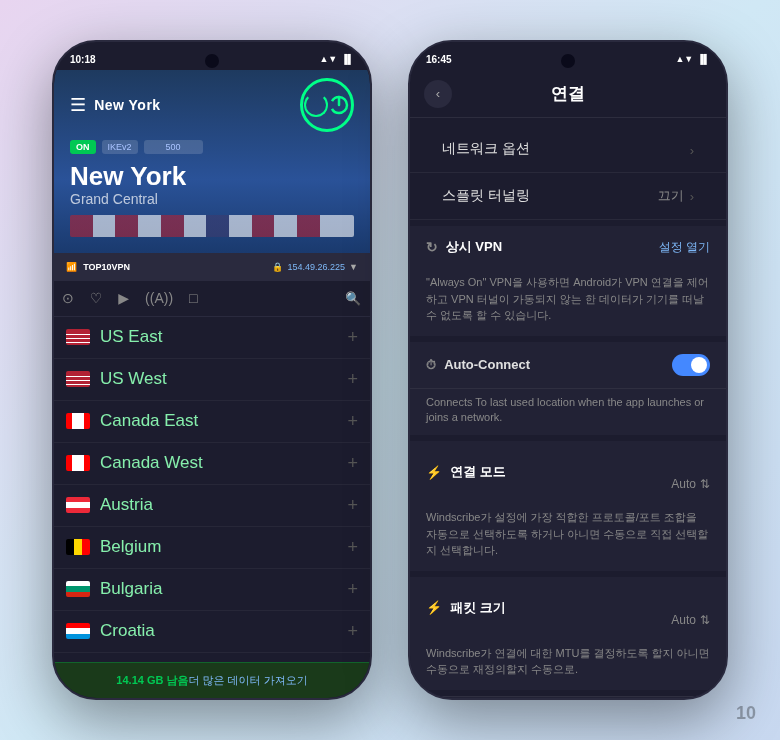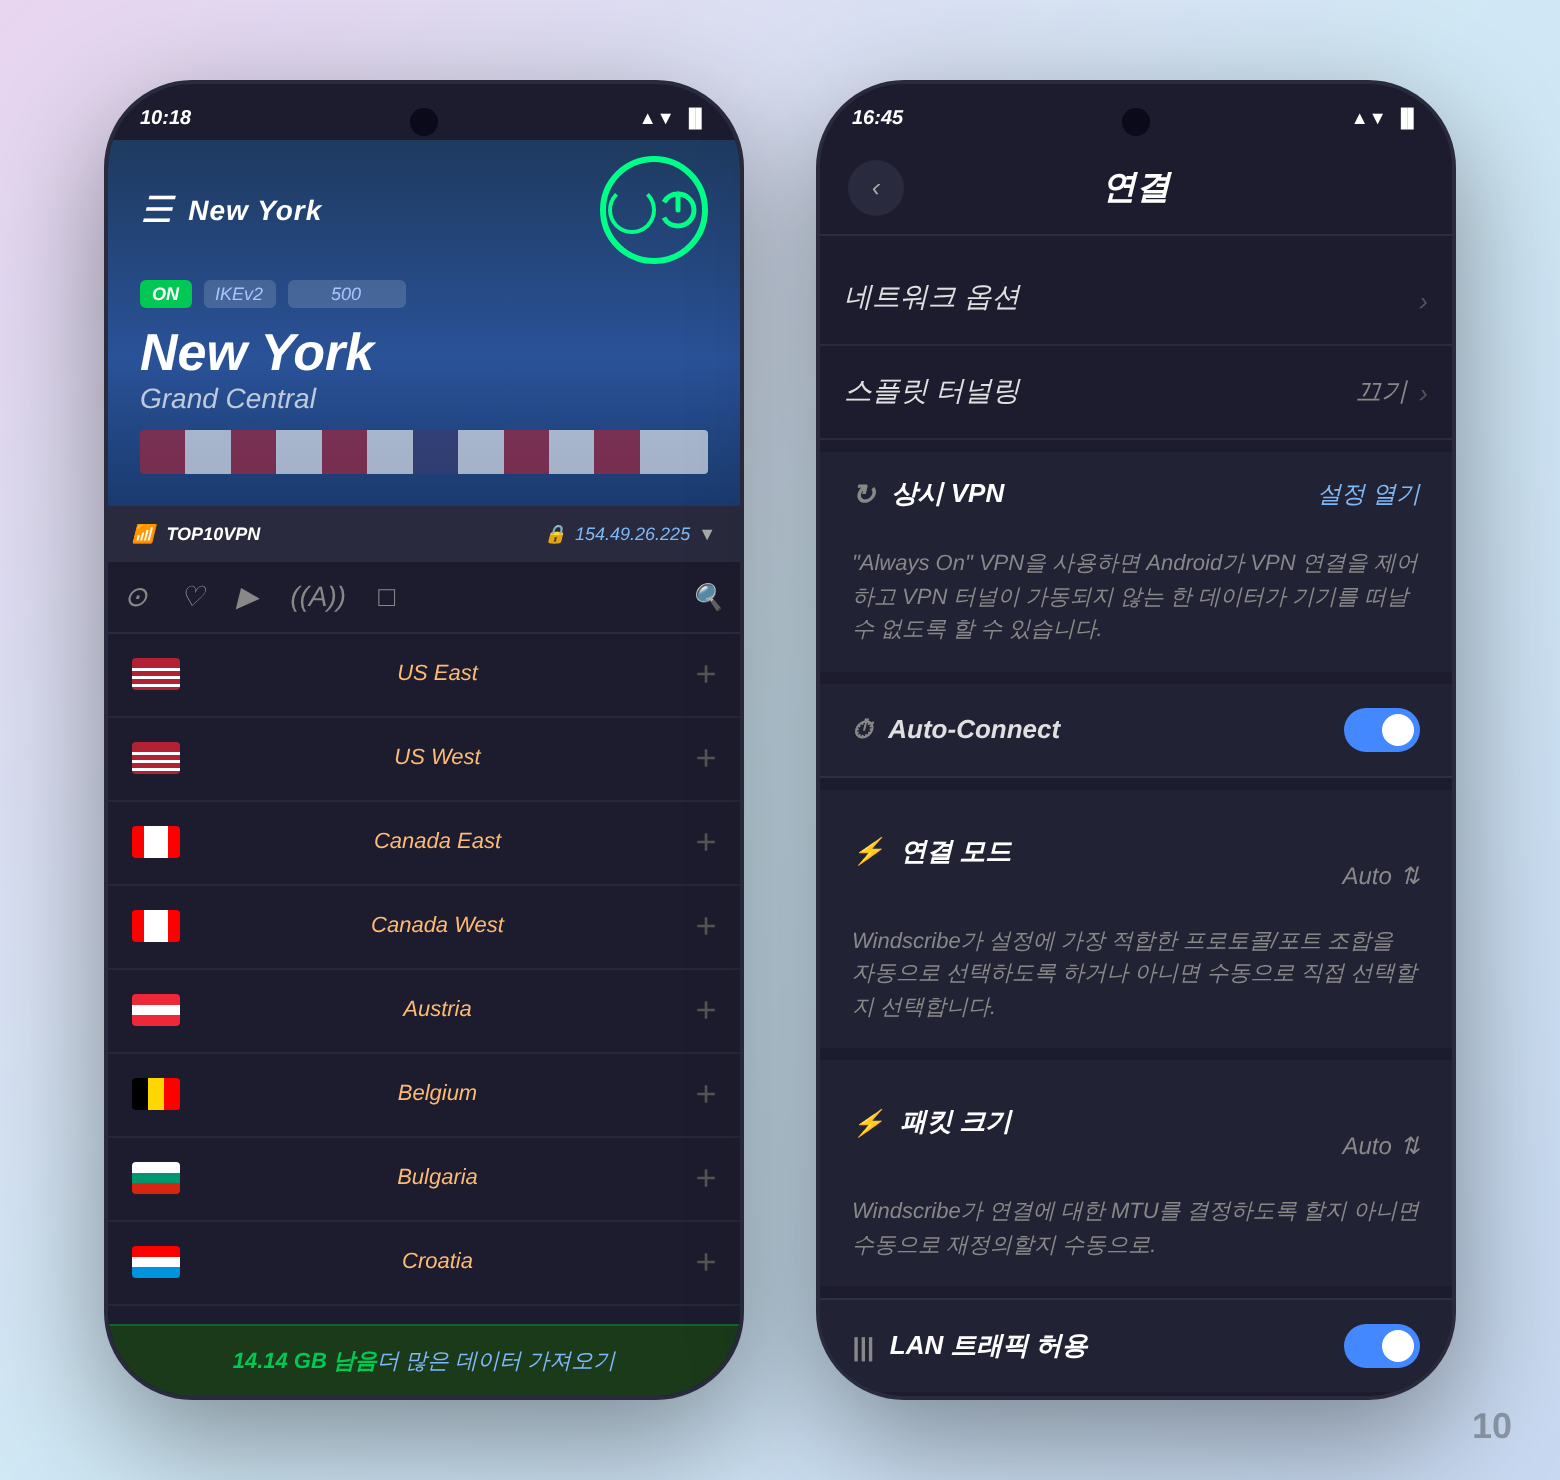--- a/index.html
+++ b/index.html
@@ -12,21 +12,20 @@
       justify-content: center;
       font-family: 'Segoe UI', Arial, sans-serif;
       position: relative;
       overflow: hidden;
     }
 
     .phones-container {
       display: flex;
       gap: 36px;
       align-items: center;
-      font-style: italic;
     }
 
     
     .phone {
       width: 320px;
       height: 660px;
       background: #1a1a2e;
       border-radius: 44px;
       position: relative;
       box-shadow: 0 20px 60px rgba(0,0,0,0.4), inset 0 0 0 1px rgba(255,255,255,0.1);
@@ -266,23 +265,22 @@
     }
     .flag-bg {
       background: linear-gradient(180deg, #fff 0%, #fff 33%, #00966E 33%, #00966E 66%, #D62612 66%);
     }
     .flag-hr {
       background: linear-gradient(180deg, #FF0000 0%, #FF0000 33%, #fff 33%, #fff 66%, #0093DD 66%);
     }
 
     .server-name {
       flex: 1;
-      color: #fdba74;
-      font-size: 11px;
-      text-align: center;
+      color: #86efac;
+      font-size: 17px;
     }
 
     .server-add {
       color: #555;
       font-size: 18px;
       cursor: pointer;
     }
 
     
     .bottom-bar {
@@ -360,21 +358,21 @@
     .settings-content {
       flex: 1;
       overflow: hidden;
       padding: 8px 0;
     }
 
     .settings-row {
       display: flex;
       align-items: flex-end;
       justify-content: space-between;
-      padding: 14px 12px;
+      padding: 14px 32px;
       border-bottom: 1px solid rgba(255,255,255,0.06);
       cursor: pointer;
     }
 
     .settings-row-label {
       font-size: 14px;
       color: #e0e0e0;
       font-weight: 500;
     }
 
@@ -681,20 +679,21 @@
         </div>
 
         <div style="background:#222235; margin-top:6px; border-radius:0;">
           <div class="auto-connect-row">
             <div class="auto-connect-label">
               <span style="color:#888;font-size:13px;">⏱</span>
               <span>Auto-Connect</span>
             </div>
             <div class="toggle-switch"></div>
           </div>
+          <div class="auto-connect-desc">Connects To last used location when the app launches or joins a network.</div>
         </div>
 
         <div style="background:#222235; margin-top:6px;">
           <div class="connection-mode-row">
             <div class="connection-mode-label">
               <span style="color:#888;font-size:13px;">⚡</span>
               <span>연결 모드</span>
             </div>
             <div class="auto-value">
               <span>Auto</span>

